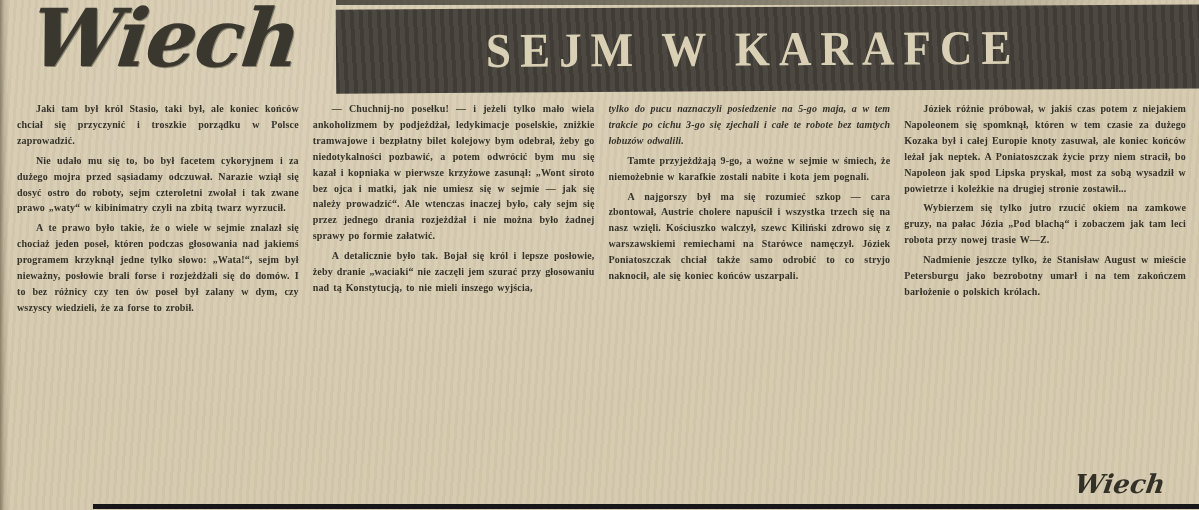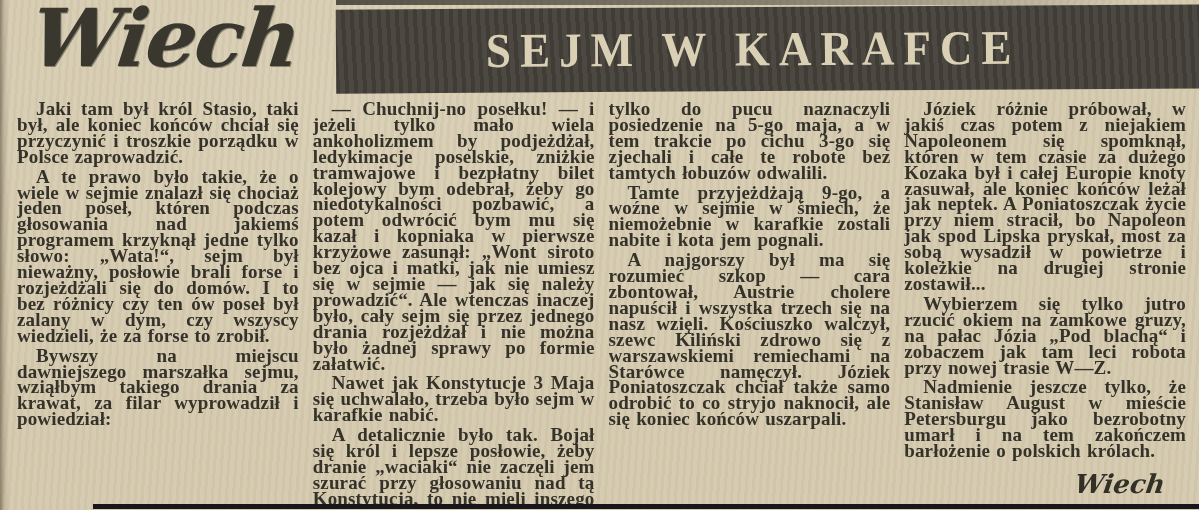--- a/index.html
+++ b/index.html
@@ -52,30 +52,30 @@
   }
   .top-smudge {
     position: absolute; left: 336px; right: 60px; top: 0; height: 5px;
     background: linear-gradient(90deg, rgba(40,38,33,.75), rgba(40,38,33,.45) 55%, rgba(40,38,33,0));
   }
   
   .columns {
     position: absolute; left: 17px; right: 13px; top: 101px; bottom: 6px;
     display: flex; gap: 14px;
     text-align: justify;
-    font-size: 19px; line-height: 15.9px;
+    font-size: 10px; line-height: 15.9px;
     font-weight: bold;
     letter-spacing: 0.15px; word-spacing: 1.2px;
     color: var(--ink, #35322a);
     hyphens: auto; -webkit-hyphens: auto;
   }
   .column { flex: 1 1 0; overflow: hidden; }
   .column p { margin: 0 0 4px 0; }
   .column p.indent { text-indent: 19px; }
-  .column p.noindent { text-indent: 0; }
+  .column p.noindent { text-indent: 0; font-style: italic; }
   .signature {
     position: absolute; right: 34px; bottom: 13px;
     font-family: "DejaVu Serif", serif;
     font-style: italic; font-weight: bold;
     font-size: 26px; line-height: 1;
     transform: skewX(-8deg);
     color: #333028;
   }
   .bottom-rule {
     position: absolute; left: 93px; right: 0; bottom: 1px; height: 5px;
@@ -91,26 +91,25 @@
   <div class="logo">Wiech</div>
 
   <div class="banner">
     <span class="headline">SEJM W KARAFCE</span>
   </div>
   <div class="top-smudge"></div>
 
   <div class="columns" id="columns" lang="pl">
       <div class="column">
         <p class="indent">Jaki tam był król Stasio, taki był, ale koniec końców chciał się przyczynić i troszkie porządku w Polsce zaprowadzić.</p>
+        <p class="indent">Nie udało mu się to, bo był facetem cykoryjnem i za dużego mojra przed sąsiadamy odczuwał. Narazie wziął się dosyć ostro do roboty, sejm czteroletni zwołał i tak zwane prawo „waty“ w kibinimatry czyli na zbitą twarz wyrzucił.</p>
         <p class="indent">A te prawo było takie, że o wiele w sejmie znalazł się chociaż jeden poseł, któren podczas głosowania nad jakiemś programem krzyknął jedne tylko słowo: „Wata!“, sejm był nieważny, posłowie brali forse i rozjeżdżali się do domów. I to bez różnicy czy ten ów poseł był zalany w dym, czy wszyscy wiedzieli, że za forse to zrobił.</p>
-        <p class="indent">Bywszy na miejscu dawniejszego marszałka sejmu, wziąłbym takiego drania za krawat, za filar wyprowadził i powiedział:</p>
       </div>
       <div class="column">
         <p class="indent">— Chuchnij-no posełku! — i jeżeli tylko mało wiela ankoholizmem by podjeżdżał, ledykimacje poselskie, zniżkie tramwajowe i bezpłatny bilet kolejowy bym odebrał, żeby go niedotykalności pozbawić, a potem odwrócić bym mu się kazał i kopniaka w pierwsze krzyżowe zasunął: „Wont siroto bez ojca i matki, jak nie umiesz się w sejmie — jak się należy prowadzić“. Ale wtenczas inaczej było, cały sejm się przez jednego drania rozjeżdżał i nie można było żadnej sprawy po formie załatwić.</p>
-        <p class="indent">Nawet jak Konstytucje 3 Maja się uchwalało, trzeba było sejm w karafkie nabić.</p>
         <p class="indent">A detalicznie było tak. Bojał się król i lepsze posłowie, żeby dranie „waciaki“ nie zaczęli jem szurać przy głosowaniu nad tą Konstytucją, to nie mieli inszego wyjścia,</p>
       </div>
       <div class="column">
         <p class="noindent">tylko do pucu naznaczyli posiedzenie na 5-go maja, a w tem trakcie po cichu 3-go się zjechali i całe te robote bez tamtych łobuzów odwalili.</p>
         <p class="indent">Tamte przyjeżdżają 9-go, a woźne w sejmie w śmiech, że niemożebnie w karafkie zostali nabite i kota jem pognali.</p>
         <p class="indent">A najgorszy był ma się rozumieć szkop — cara zbontował, Austrie cholere napuścił i wszystka trzech się na nasz wzięli. Kościuszko walczył, szewc Kiliński zdrowo się z warszawskiemi remiechami na Starówce namęczył. Józiek Poniatoszczak chciał także samo odrobić to co stryjo naknocił, ale się koniec końców uszarpali.</p>
       </div>
       <div class="column">
         <p class="indent">Józiek różnie próbował, w jakiś czas potem z niejakiem Napoleonem się spomknął, któren w tem czasie za dużego Kozaka był i całej Europie knoty zasuwał, ale koniec końców leżał jak neptek. A Poniatoszczak życie przy niem stracił, bo Napoleon jak spod Lipska pryskał, most za sobą wysadził w powietrze i koleżkie na drugiej stronie zostawił...</p>
         <p class="indent">Wybierzem się tylko jutro rzucić okiem na zamkowe gruzy, na pałac Józia „Pod blachą“ i zobaczem jak tam leci robota przy nowej trasie W—Z.</p>

